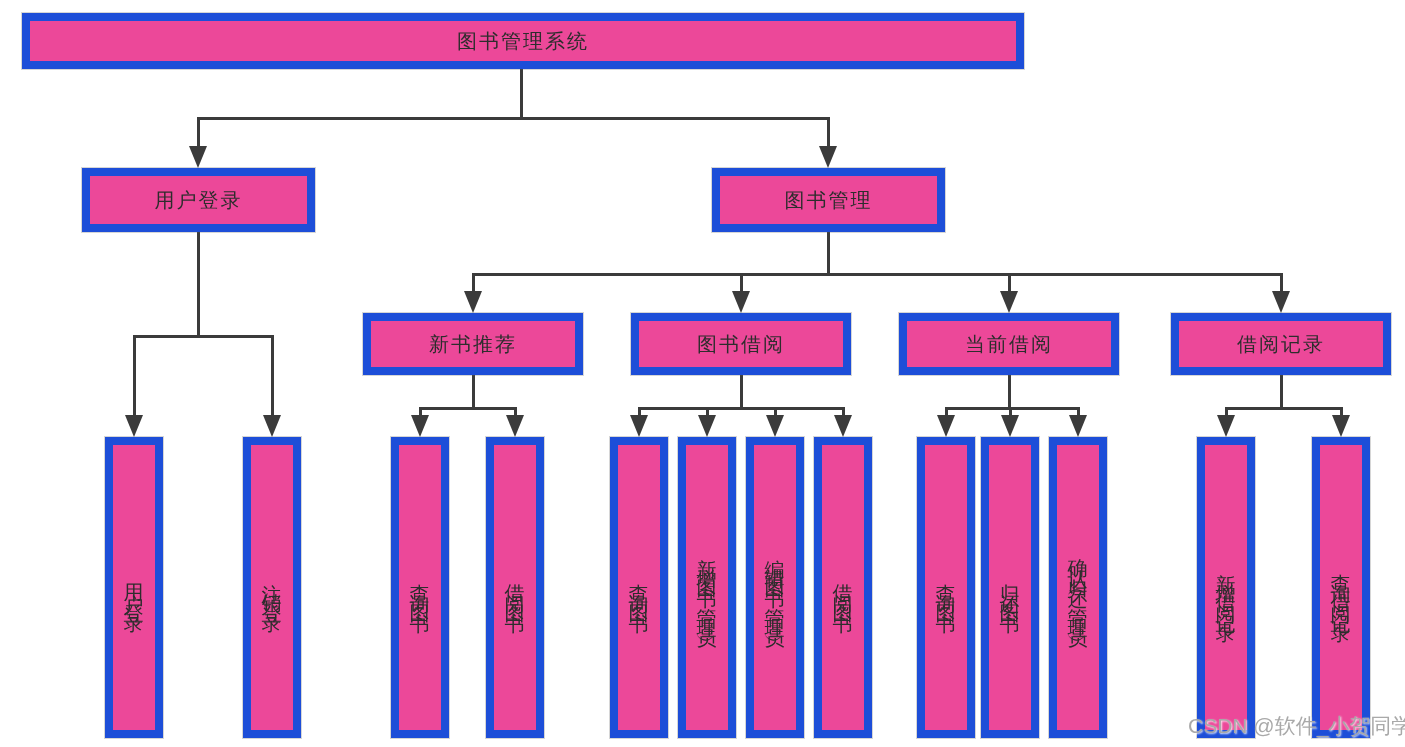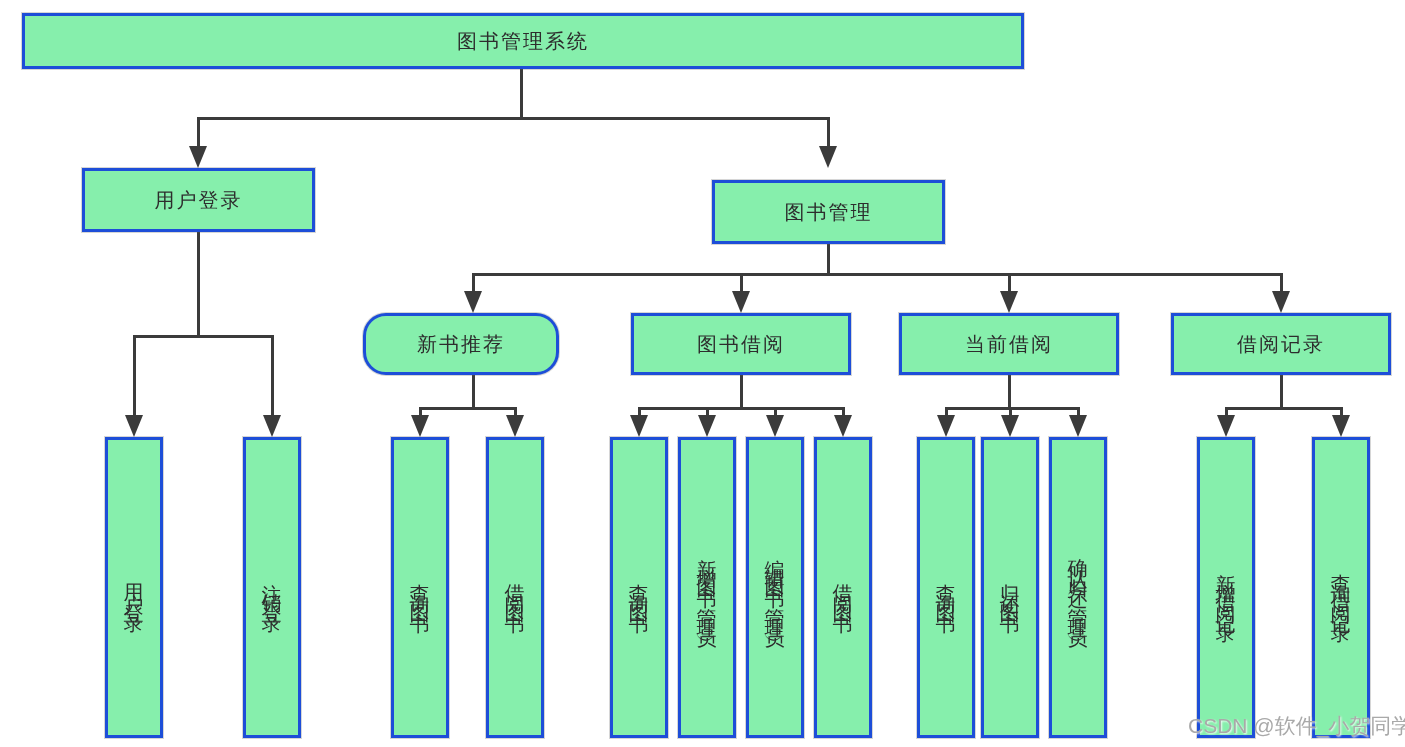--- a/index.html
+++ b/index.html
@@ -7,22 +7,22 @@
     position: relative;
     width: 1405px;
     height: 747px;
     background: #ffffff;
     font-family: "Liberation Sans", sans-serif;
     overflow: hidden;
   }
   .node {
     position: absolute;
     box-sizing: border-box;
-    background: #86efac;
-    border: 3px solid #1d4ed8;
+    background: #ec4899;
+    border: 8px solid #1d4ed8;
     box-shadow: 0 0 0 1px rgba(90,90,90,0.25);
     display: flex;
     align-items: center;
     justify-content: center;
     color: #2d2d2d;
     z-index: 2;
   }
   .node-h { font-size: 20px; letter-spacing: 2px; white-space: nowrap; }
   .vtext {
     writing-mode: vertical-rl;
@@ -54,23 +54,23 @@
 </style>
 </head>
 <body>
 
 <div id="canvas">
 
   <div class="node node-h" style="left:22px; top:13px; width:1002px; height:56px;">图书管理系统</div>
 
   <div class="node node-h" style="left:82px; top:168px; width:233px; height:64px;">用户登录</div>
 
-  <div class="node node-h" style="left:712px; top:180px; width:233px; height:64px;">图书管理</div>
+  <div class="node node-h" style="left:712px; top:168px; width:233px; height:64px;">图书管理</div>
 
-  <div class="node node-h" style="left:363px; top:313px; width:196px; height:62px;border-radius:23px;">新书推荐</div>
+  <div class="node node-h" style="left:363px; top:313px; width:220px; height:62px;">新书推荐</div>
 
   <div class="node node-h" style="left:631px; top:313px; width:220px; height:62px;">图书借阅</div>
 
   <div class="node node-h" style="left:1171px; top:313px; width:220px; height:62px;">借阅记录</div>
 
   <div class="node node-h" style="left:899px; top:313px; width:220px; height:62px;">当前借阅</div>
 
   <div class="node" style="left:105px; top:437px; width:58px; height:301px;">
     <span class="vtext">用户登录</span>
   </div>

